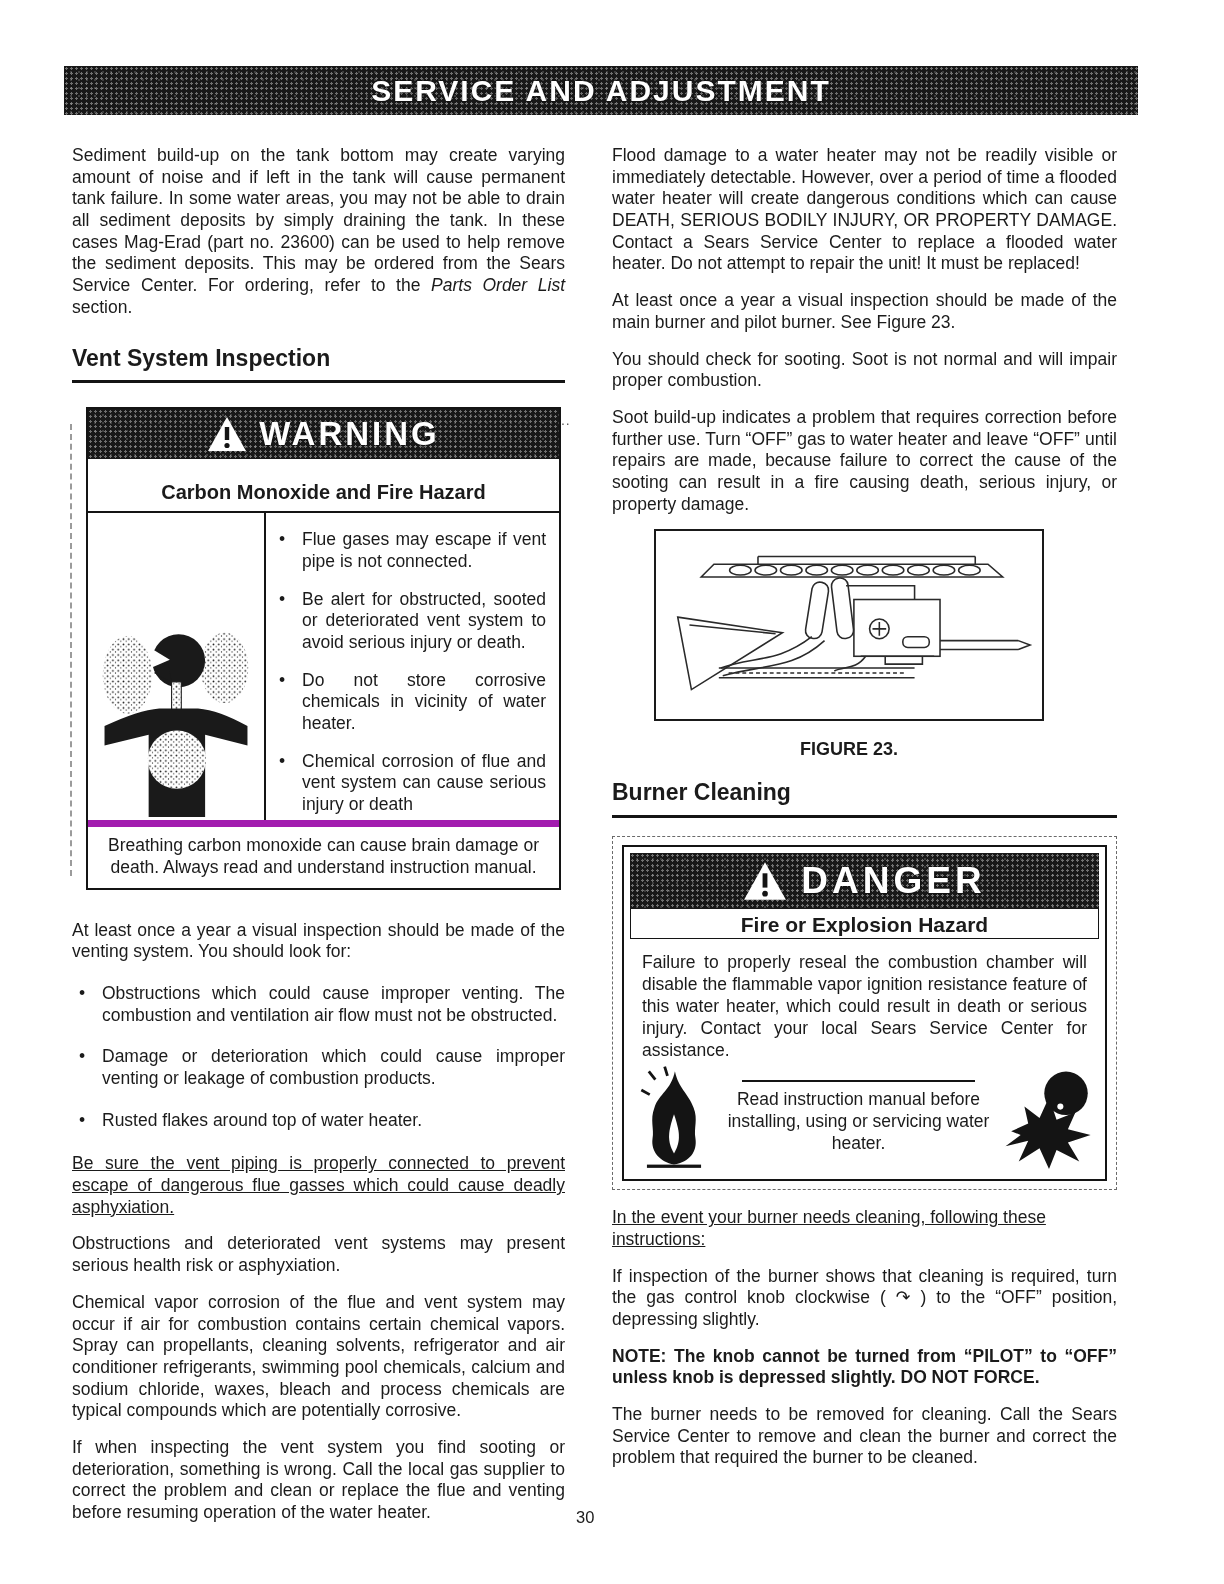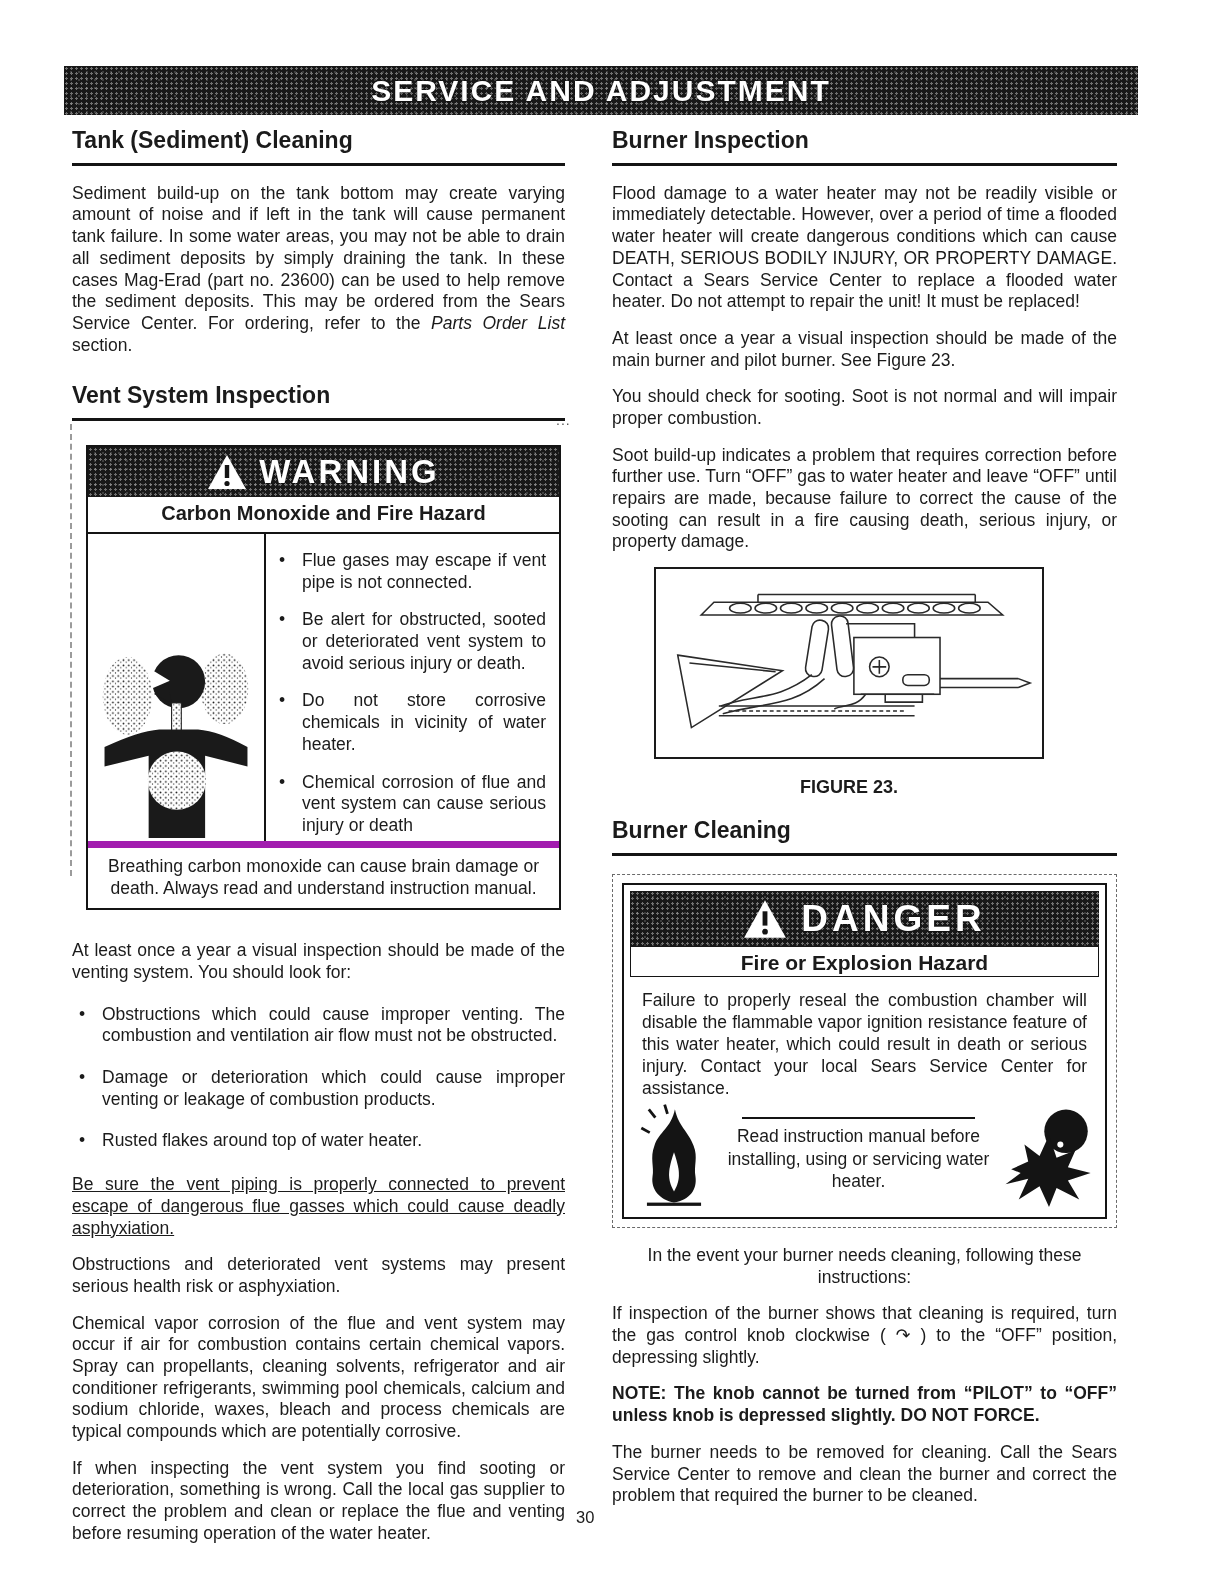--- a/index.html
+++ b/index.html
@@ -32,21 +32,21 @@
   .para{margin-top:15px;font-size:17.5px;line-height:1.24;text-align:justify;}
   .para.first{margin-top:17px;}
   .para.bold{font-weight:bold;}
   .mt-lg{margin-top:27px;}
   .bullet-item{position:relative;margin-top:20px;padding-left:30px;font-size:17.5px;line-height:1.24;text-align:justify;}
   .bullet-item .dot{position:absolute;left:7px;top:0;}
   
   .warnbox{border:2px solid #141414;margin:24px 4px 0 14px;}
   .warn-head{height:50px;display:flex;align-items:center;justify-content:center;gap:12px;}
   .hazard-word{color:#fff;font-weight:bold;font-size:33px;letter-spacing:3px;text-shadow:0 0 2px #000;}
-  .warn-sub{font-size:20px;font-weight:bold;text-align:center;padding:5px 0 7px;border-bottom:2px solid #141414;}
+  .warn-sub{font-size:20px;font-weight:bold;text-align:center;padding:22px 0 7px;border-bottom:2px solid #141414;}
   .warn-content{display:flex;}
   .warn-fig{width:168px;border-right:2px solid #141414;display:flex;align-items:flex-end;justify-content:center;padding:8px 4px 0 4px;}
   .warn-bullets{flex:1;padding:10px 13px 4px 6px;}
   .warn-bullets .bullet-item{margin-top:16px;}
   .warn-bullets .bullet-item:first-child{margin-top:6px;}
   .warn-footer{border-top:7px solid #a21caf;text-align:center;font-size:17.5px;line-height:1.28;padding:7px 14px 9px;}
   .fold-line{position:absolute;left:70px;top:424px;height:452px;width:0;border-left:2px dashed #9b9b9b;}
   .artifact{position:absolute;left:556px;top:412px;font-size:14px;color:#555;letter-spacing:1px;}
   
   .figure-wrap{width:390px;margin:14px 0 0 42px;}
@@ -73,21 +73,20 @@
 
   <div class="banner speckle">
     <span>SERVICE AND ADJUSTMENT</span>
   </div>
 
   <div class="fold-line"></div>
   <div class="artifact">...</div>
 
   <div class="col col-left">
 
-    <div class="sec-title">Tank (Sediment) Cleaning</div>
 
     <div class="para first"><span>Sediment build-up on the tank bottom may create varying amount of noise and if left in the tank will cause permanent tank failure.  In some water areas, you may not be able to drain all sediment deposits by simply draining the tank.  In these cases Mag-Erad (part no. 23600) can be used to help remove the sediment deposits.  This may be ordered from the Sears Service Center.  For ordering, refer to the </span><i>Parts Order List</i><span> section.</span></div>
 
     <div class="sec-title mt-lg">Vent System Inspection</div>
 
     <div class="warnbox">
       <div class="warn-head speckle">
         <svg width="40" height="36" viewBox="0 0 40 36">
           <path d="M20 1 L39 35 L1 35 Z" fill="#ffffff"></path>
           <rect x="17.8" y="11" width="4.4" height="13" fill="#141414"></rect>
@@ -134,21 +133,20 @@
     <div class="bullet-item"><span class="dot">•</span><span>Rusted flakes around top of water heater.</span></div>
 
     <div class="para" style="margin-top:22px;text-decoration:underline;">Be sure the vent piping is properly connected to prevent escape of dangerous flue gasses which could cause deadly asphyxiation.</div>
     <div class="para">Obstructions and deteriorated vent systems may present serious health risk or asphyxiation.</div>
     <div class="para">Chemical vapor corrosion of the flue and vent system may occur if air for combustion contains certain chemical vapors.  Spray can propellants, cleaning solvents, refrigerator and air conditioner refrigerants, swimming pool chemicals, calcium and sodium chloride, waxes, bleach and process chemicals are typical compounds which are potentially corrosive.</div>
     <div class="para">If when inspecting the vent system you find sooting or deterioration, something is wrong.  Call the local gas supplier to correct the problem and clean or replace the flue and venting before resuming operation of the water heater.</div>
   </div>
 
   <div class="col col-right">
 
-    <div class="sec-title">Burner Inspection</div>
 
     <div class="para first">Flood damage to a water heater may not be readily visible or immediately detectable.  However, over a period of time a flooded water heater will create dangerous conditions which can cause DEATH, SERIOUS BODILY INJURY, OR PROPERTY DAMAGE. Contact a Sears Service Center to replace a flooded water heater. Do not attempt to repair the unit! It must be replaced!</div>
     <div class="para">At least once a year a visual inspection should be made of the main burner and pilot burner. See Figure 23.</div>
     <div class="para">You should check for sooting. Soot  is not normal and will impair proper combustion.</div>
     <div class="para">Soot build-up indicates a problem that requires correction before further use.  Turn “OFF” gas to water heater and leave “OFF” until repairs are made, because failure to correct the cause of the sooting can result in a fire causing death, serious injury, or property damage.</div>
 
     <div class="figure-wrap">
       <div class="figure-box">
         <svg width="386" height="184" viewBox="0 0 386 188">
           <g stroke="#2a2a2a" stroke-width="1.6" fill="none">
@@ -211,20 +209,20 @@
           </div>
           <svg width="96" height="104" viewBox="0 0 100 110">
             <circle cx="68" cy="30" r="23" fill="#141414"></circle>
             <polygon points="10,70 28,62 24,44 40,56 50,34 58,58 78,50 70,68 94,74 70,82 82,102 58,90 50,110 40,88 18,102 28,80 4,86 20,74" fill="#141414"></polygon>
             <circle cx="62" cy="44" r="3.2" fill="#ffffff"></circle>
           </svg>
         </div>
       </div>
     </div>
 
-    <div class="para" style="margin-top:17px;text-align:center;">In the event your burner needs cleaning, following these instructions:</div>
+    <div class="para" style="margin-top:17px;text-align:left;text-decoration:underline;">In the event your burner needs cleaning, following these instructions:</div>
     <div class="para">If inspection of the burner shows that cleaning is required, turn the gas control knob clockwise ( ↷ ) to the “OFF” position, depressing  slightly.</div>
     <div class="para bold">NOTE: The knob cannot be turned from “PILOT” to “OFF” unless knob is depressed slightly.  DO NOT FORCE.</div>
     <div class="para">The burner needs to be removed for cleaning. Call  the Sears Service Center to remove and clean the burner and correct the problem that required the burner to be cleaned.</div>
   </div>
 
   <div class="page-number">30</div>
 </div>
 
 </body></html>

